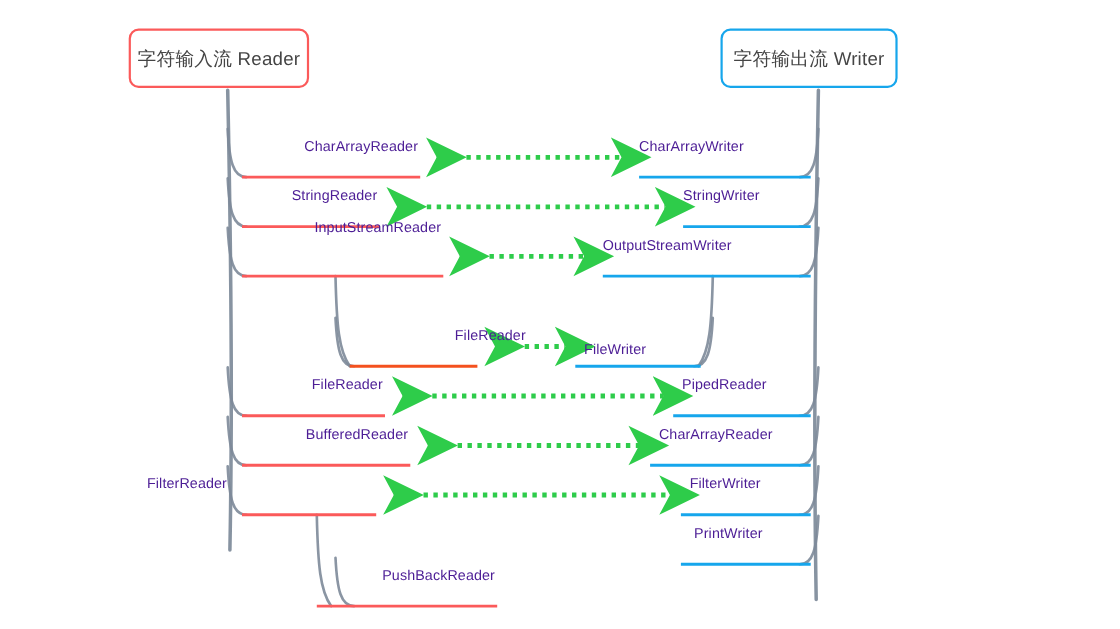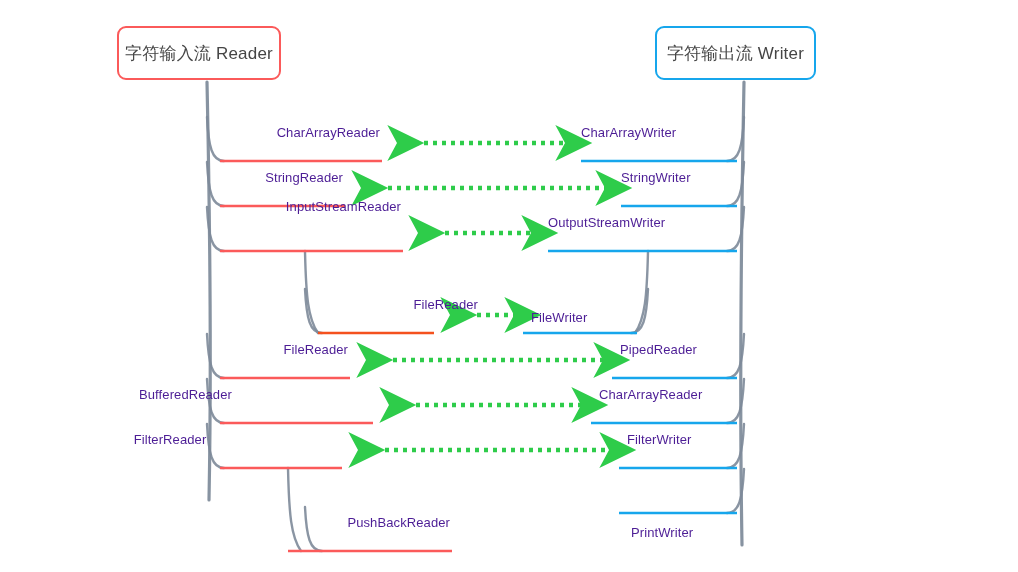--- a/index.html
+++ b/index.html
@@ -142,26 +142,26 @@
   <div class="root-box writer">
     <span>字符输出流 Writer</span>
   </div>
 
   <div id="labels">
       <div class="node left" style="top: 126px; left: 0px; width: 382px; padding-right: 2px; box-sizing: border-box;">CharArrayReader</div>
       <div class="node left" style="top: 171px; left: 0px; width: 345px; padding-right: 2px; box-sizing: border-box;">StringReader</div>
       <div class="node left" style="top: 200px; left: 0px; width: 403px; padding-right: 2px; box-sizing: border-box;">InputStreamReader</div>
       <div class="node left" style="top: 298px; left: 0px; width: 434px; padding-right: 2px; box-sizing: border-box; margin-left: 46px;">FileReader</div>
       <div class="node left" style="top: 343px; left: 0px; width: 350px; padding-right: 2px; box-sizing: border-box;">FileReader</div>
-      <div class="node left" style="top: 388px; left: 0px; width: 373px; padding-right: 2px; box-sizing: border-box; text-align: center;">BufferedReader</div>
+      <div class="node left" style="top: 388px; left: 0px; width: 373px; padding-right: 2px; box-sizing: border-box;">BufferedReader</div>
       <div class="node left" style="top: 433px; left: 0px; width: 342px; padding-right: 2px; box-sizing: border-box; text-align: center;">FilterReader</div>
       <div class="node left" style="top: 516px; left: 0px; width: 452px; padding-right: 2px; box-sizing: border-box;">PushBackReader</div>
       <div class="node right" style="top: 126px; left: 581px;">CharArrayWriter</div>
       <div class="node right" style="top: 171px; left: 621px;">StringWriter</div>
       <div class="node right" style="top: 216px; left: 548px;">OutputStreamWriter</div>
       <div class="node right" style="top: 311px; left: 531px;">FileWriter</div>
       <div class="node right" style="top: 343px; left: 620px;">PipedReader</div>
       <div class="node right" style="top: 388px; left: 599px;">CharArrayReader</div>
       <div class="node right" style="top: 433px; left: 627px;">FilterWriter</div>
-      <div class="node right" style="top: 478px; left: 631px; margin-top: 48px;">PrintWriter</div>
+      <div class="node right" style="top: 478px; left: 631px;">PrintWriter</div>
     </div>
 
 </div>
 
 </body></html>

